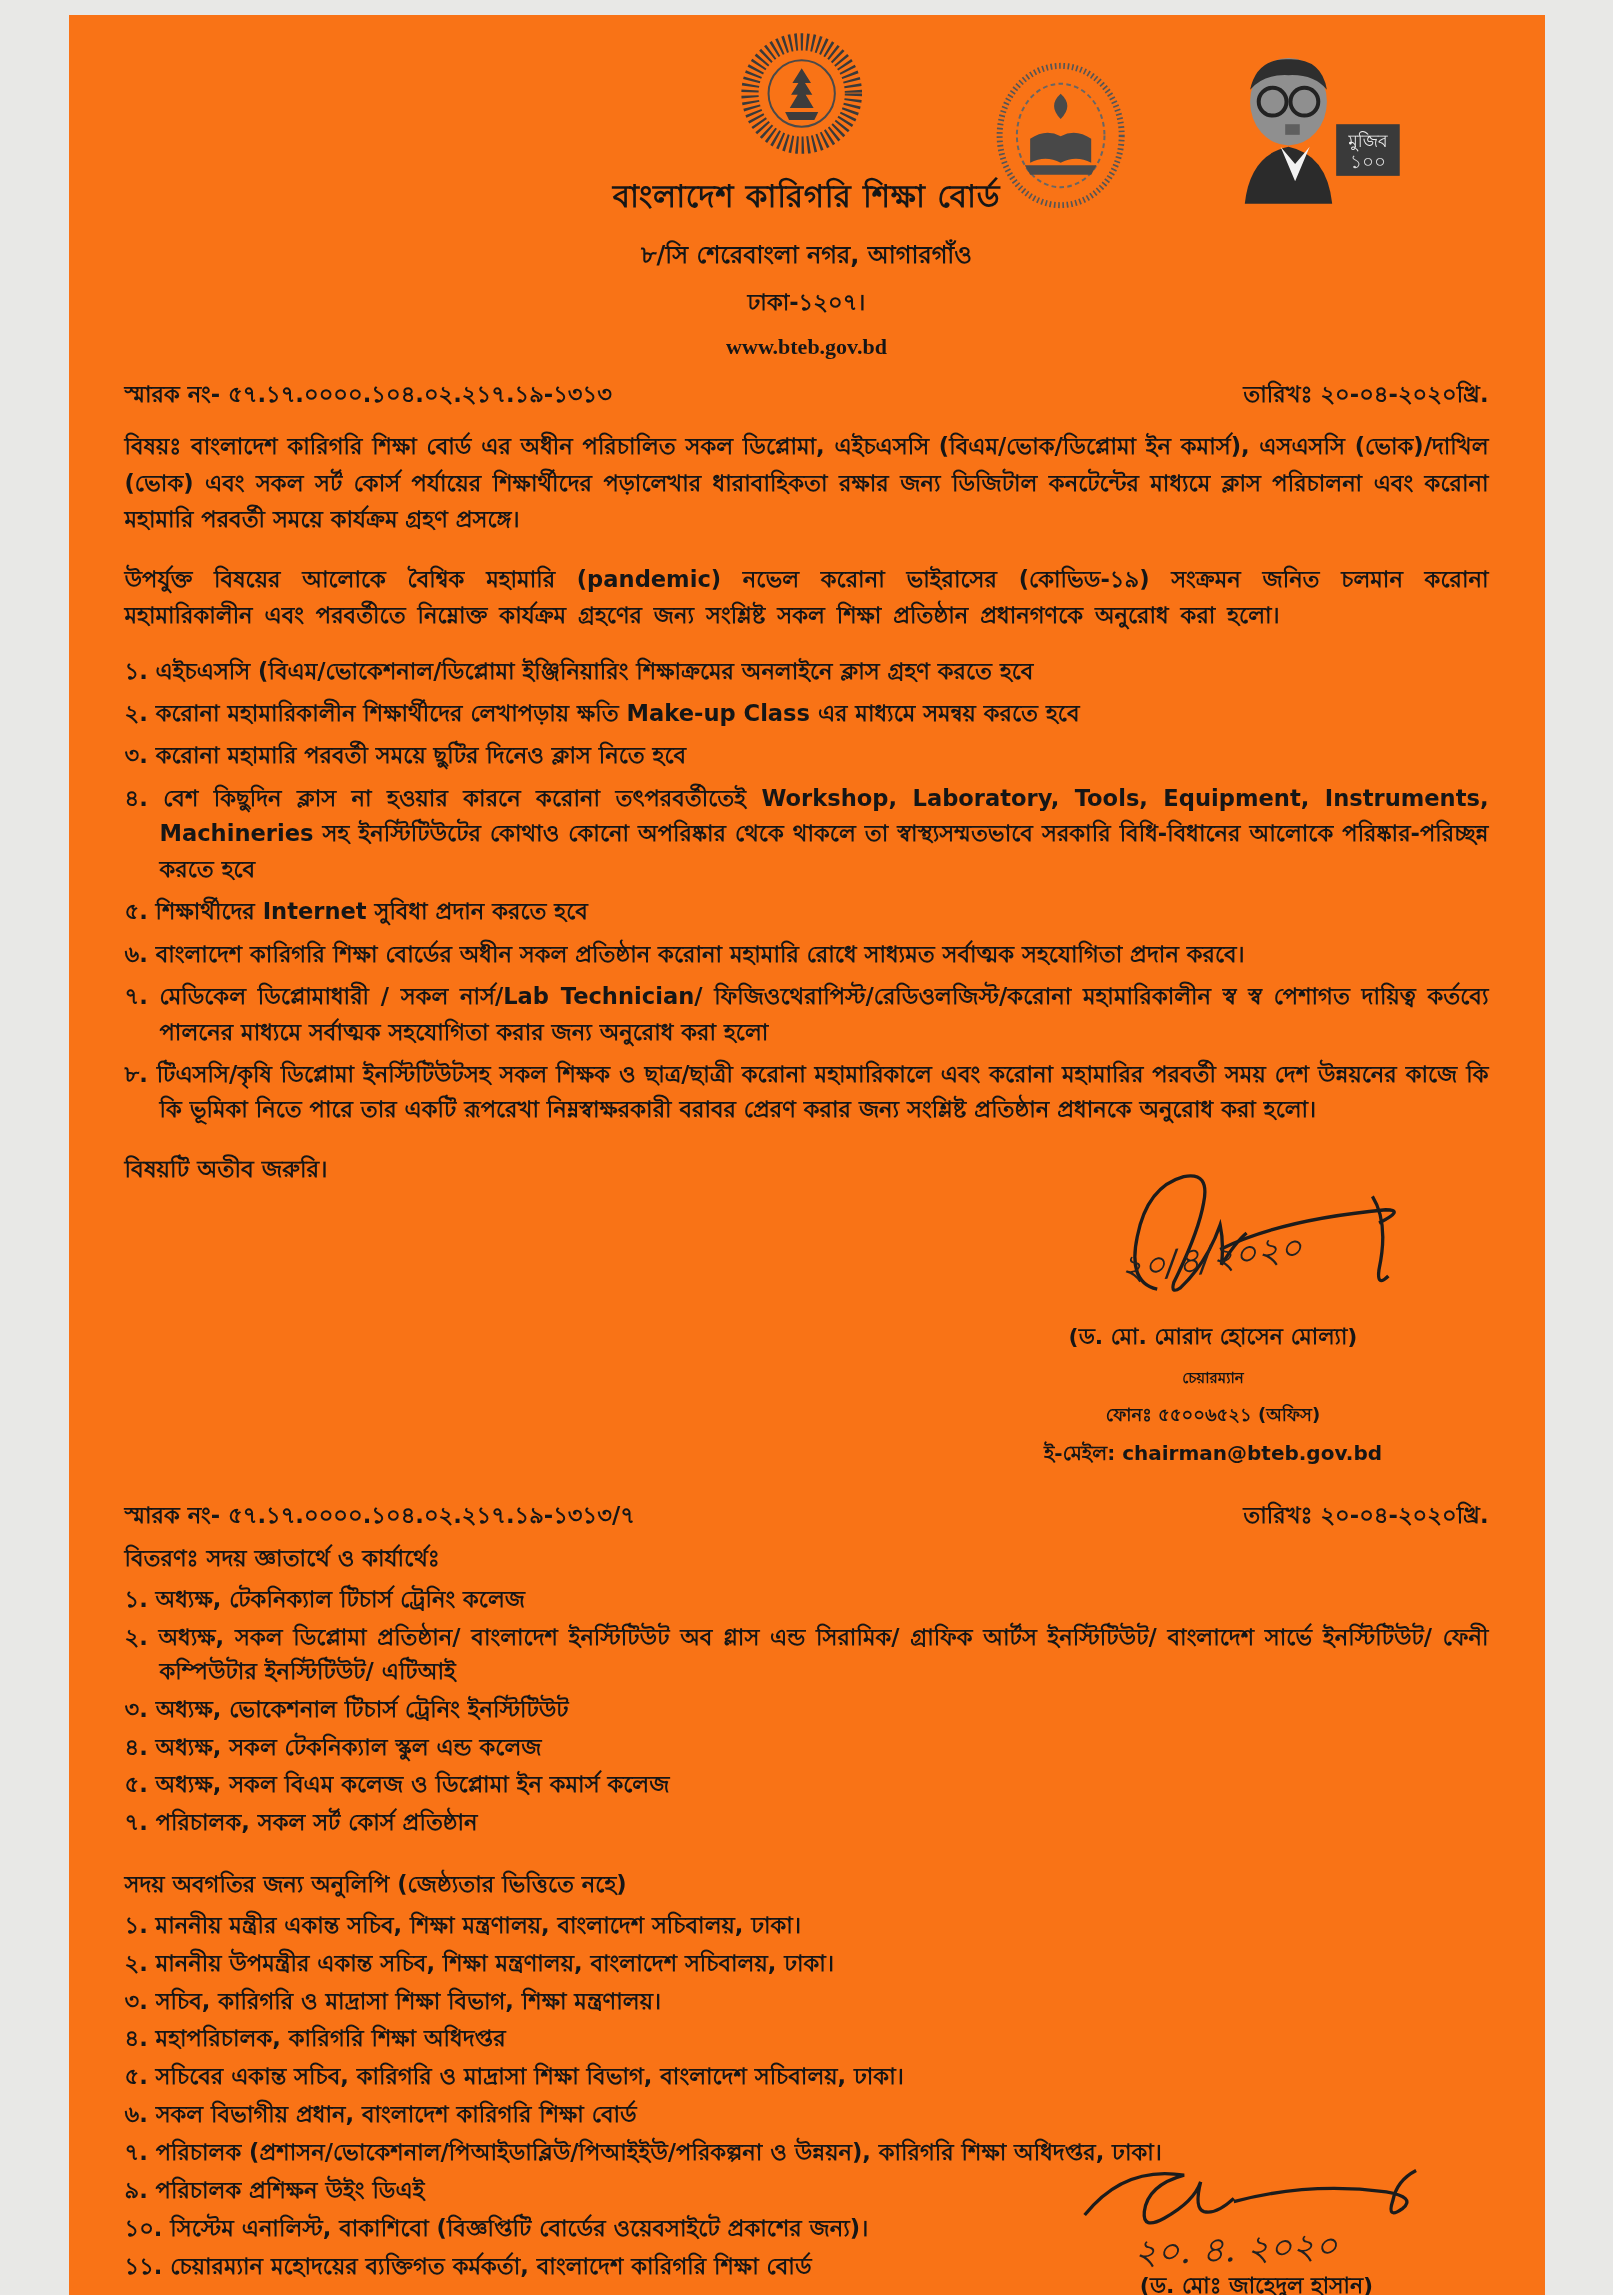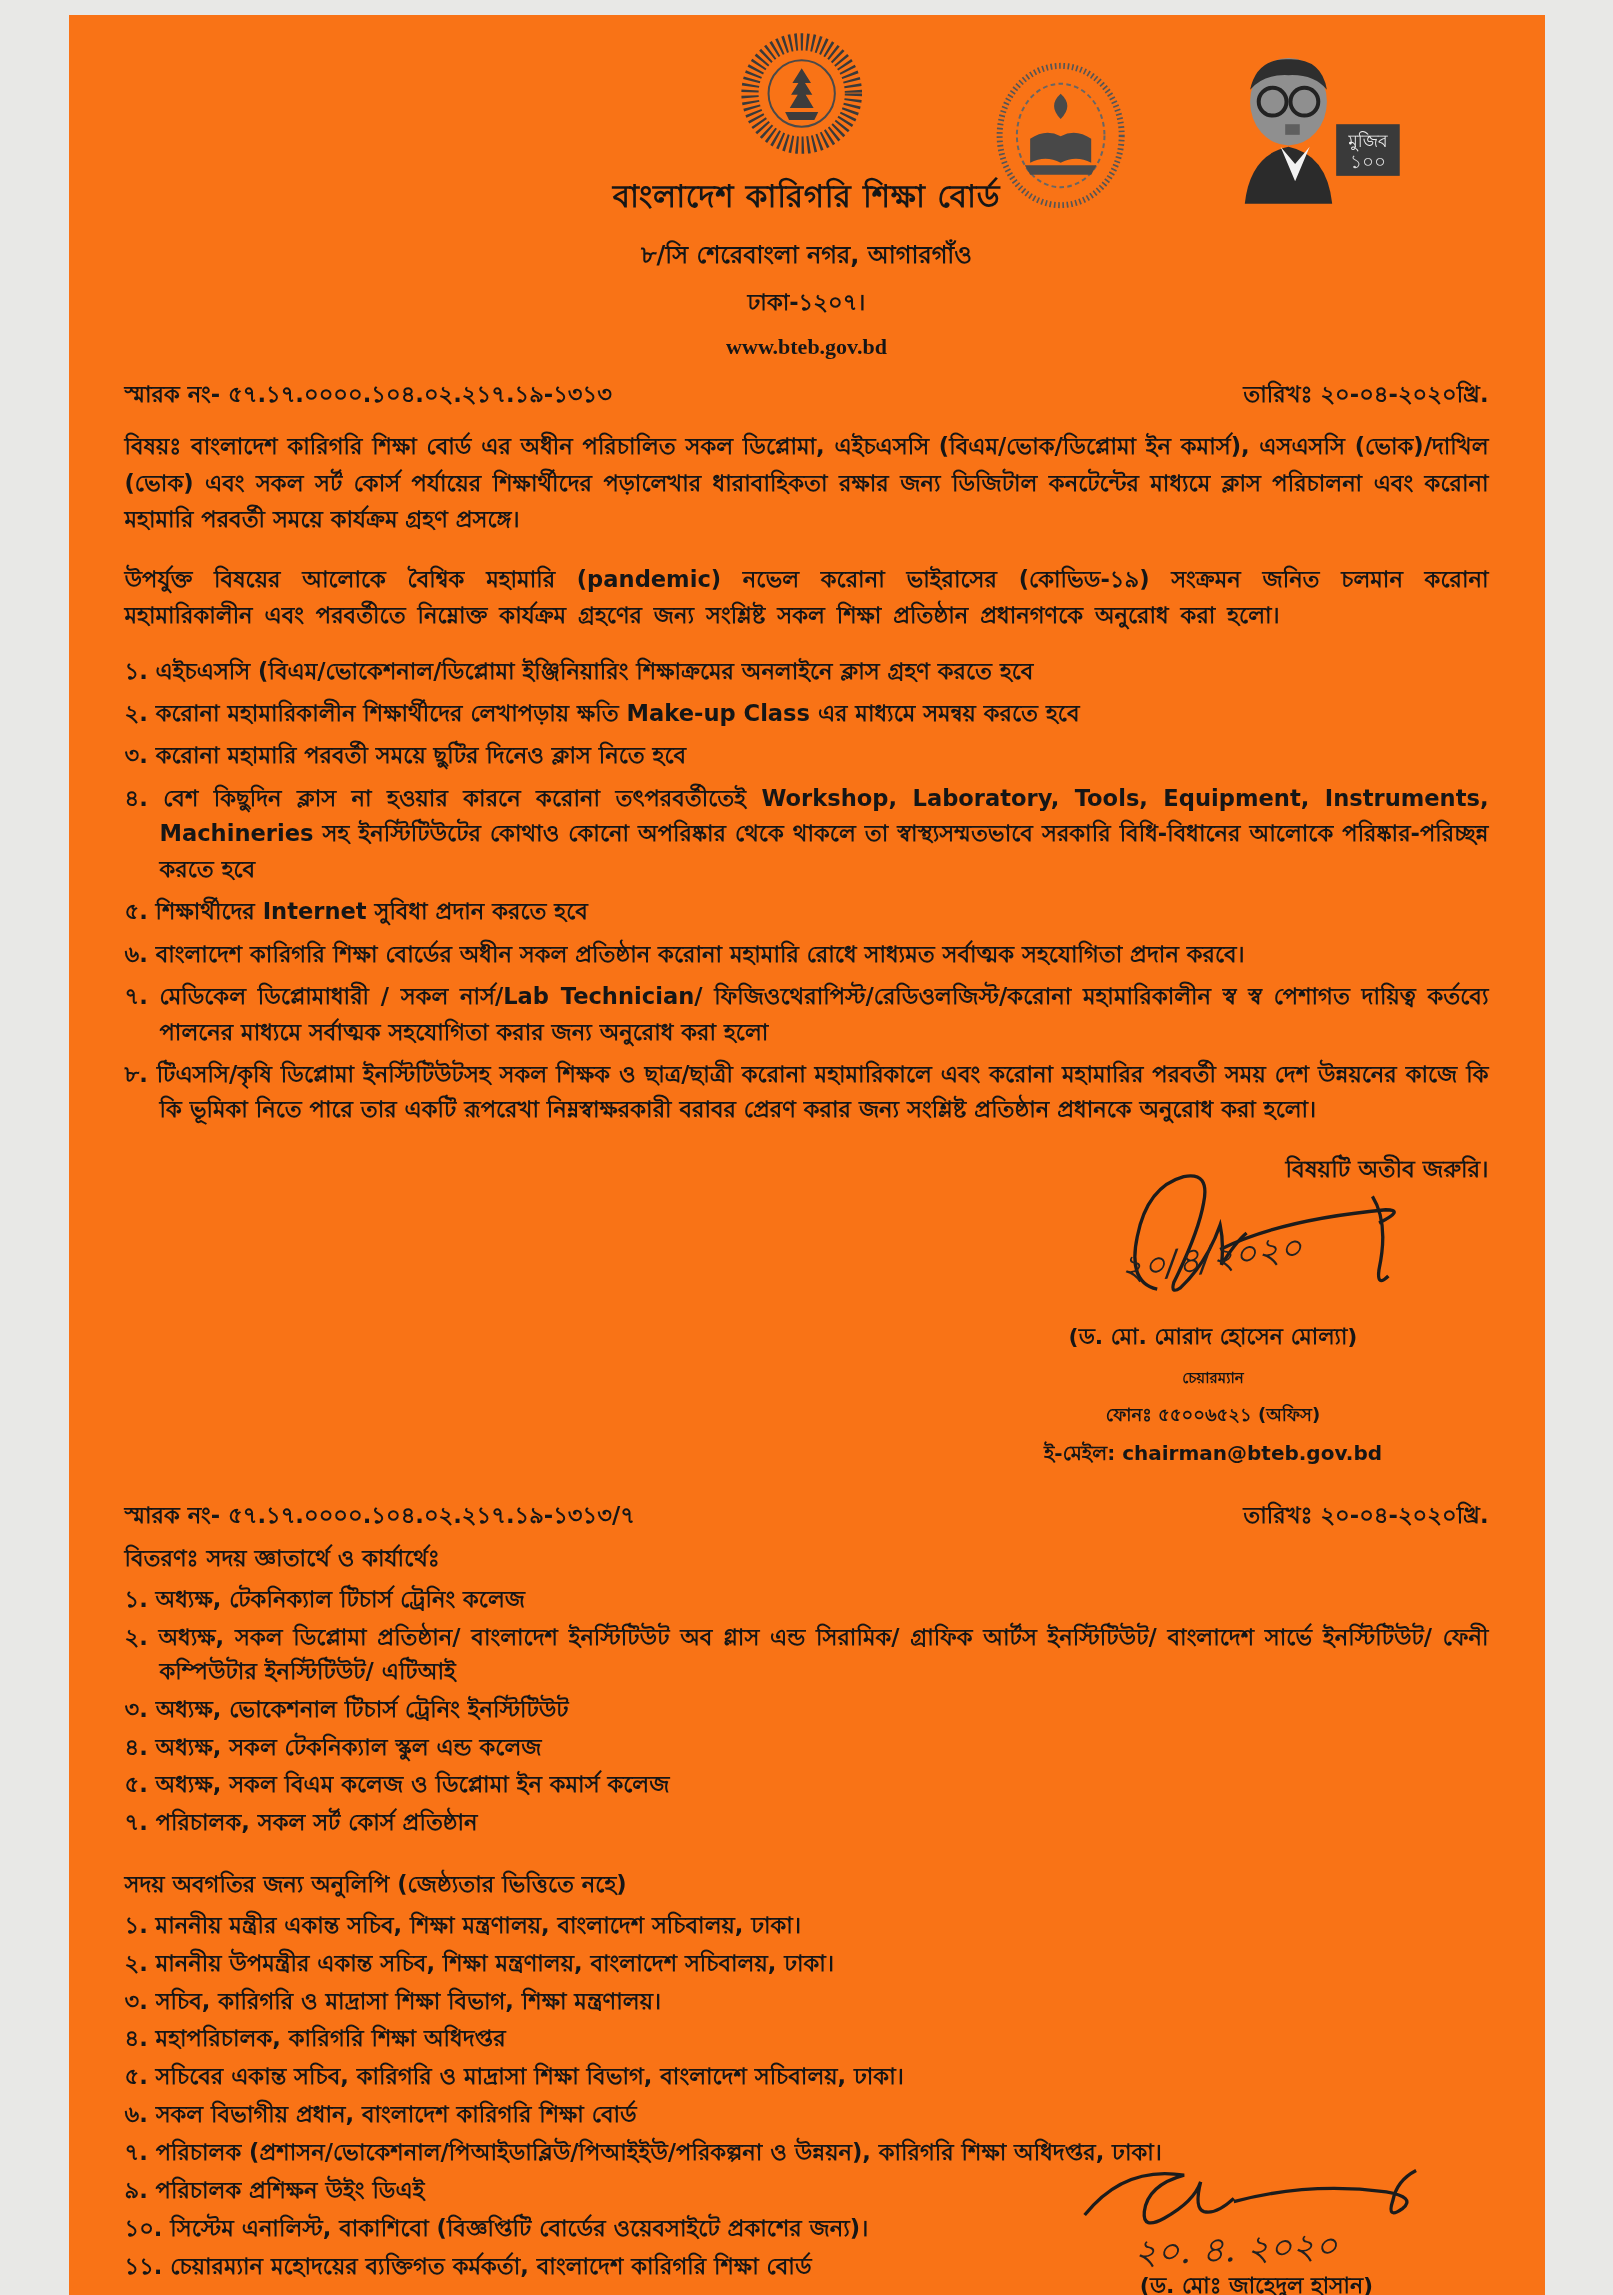--- a/index.html
+++ b/index.html
@@ -26,21 +26,21 @@
   .website{margin-top:10.6px;font-size:22px;font-weight:700;font-family:"Liberation Serif","DejaVu Serif",serif;}
   
   .memo-row{display:flex;justify-content:space-between;align-items:baseline;font-size:22.6px;font-weight:600;gap:28px;}
   .memo-row .right{text-align:center;}
   .m1{margin-top:17px;}
   
   .subject{margin-top:13.3px;font-size:22.6px;line-height:1.62;font-weight:700;text-align:justify;}
   .para{margin-top:22.6px;font-size:22.6px;line-height:1.62;font-weight:600;text-align:justify;word-spacing:4px;}
   .instructions{margin-top:20px;}
   .item{font-size:22.6px;line-height:1.58;font-weight:600;padding-left:35px;text-indent:-35px;margin-top:6.6px;text-align:justify;}
-  .urgent{margin-top:22.6px;font-size:23px;font-weight:700;text-align:right;}
+  .urgent{margin-top:22.6px;font-size:23px;font-weight:700;}
   
   .sig-row{display:flex;justify-content:flex-end;}
   .sig-block{margin-right:63px;margin-top:-20px;text-align:center;position:relative;width:425px;}
   .sig-art{position:relative;height:149px;}
   .handwritten{
     position:absolute;font-size:35px;font-weight:400;color:#222;
     font-family:"DejaVu Serif","Liberation Serif",serif;font-style:italic;
     transform:rotate(-7deg);white-space:nowrap;
   }
   .sig-name{font-size:22px;font-weight:600;}

